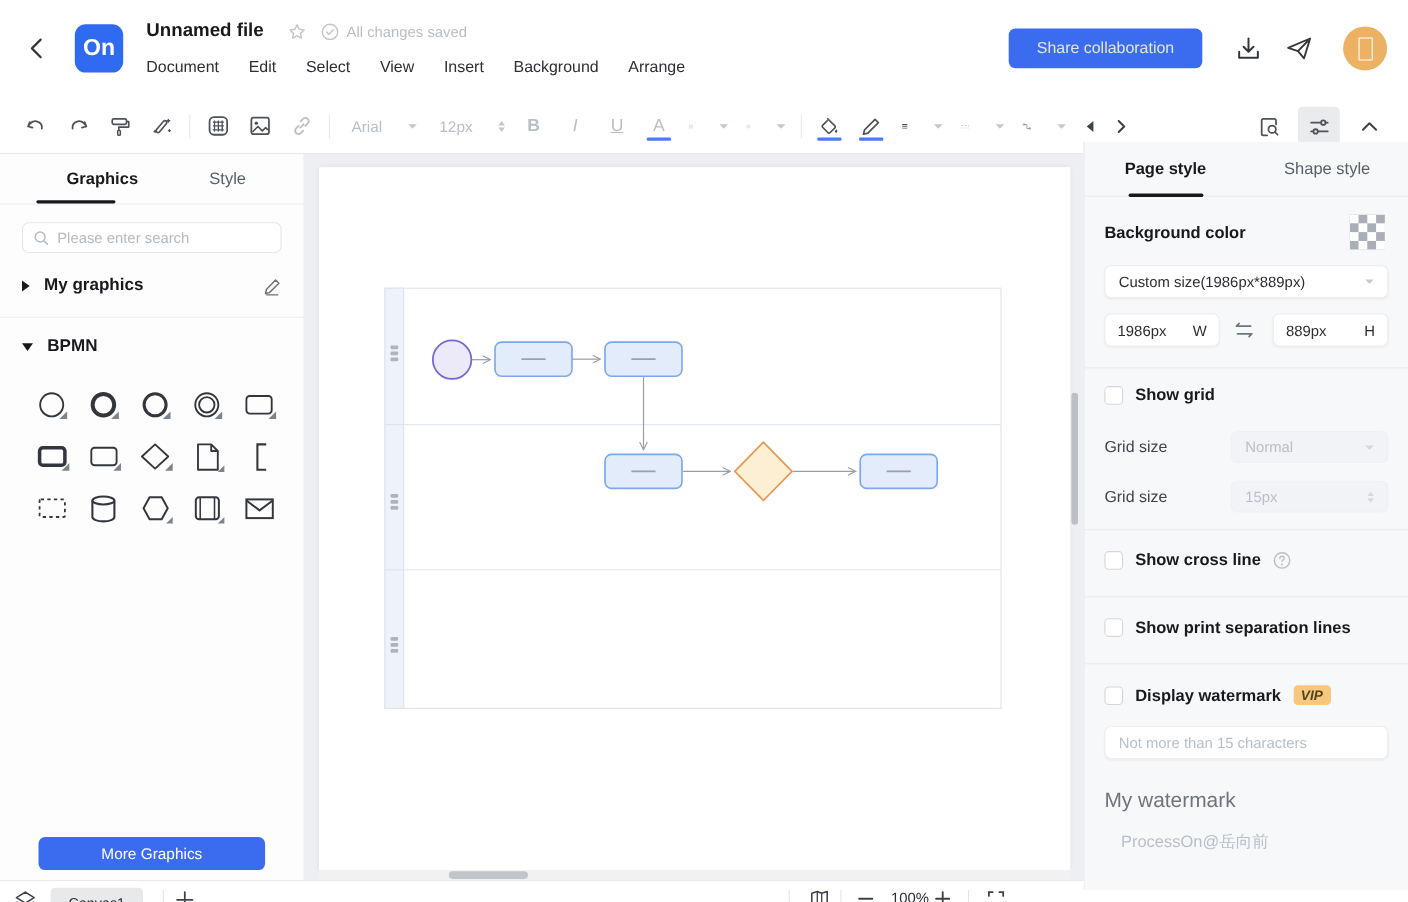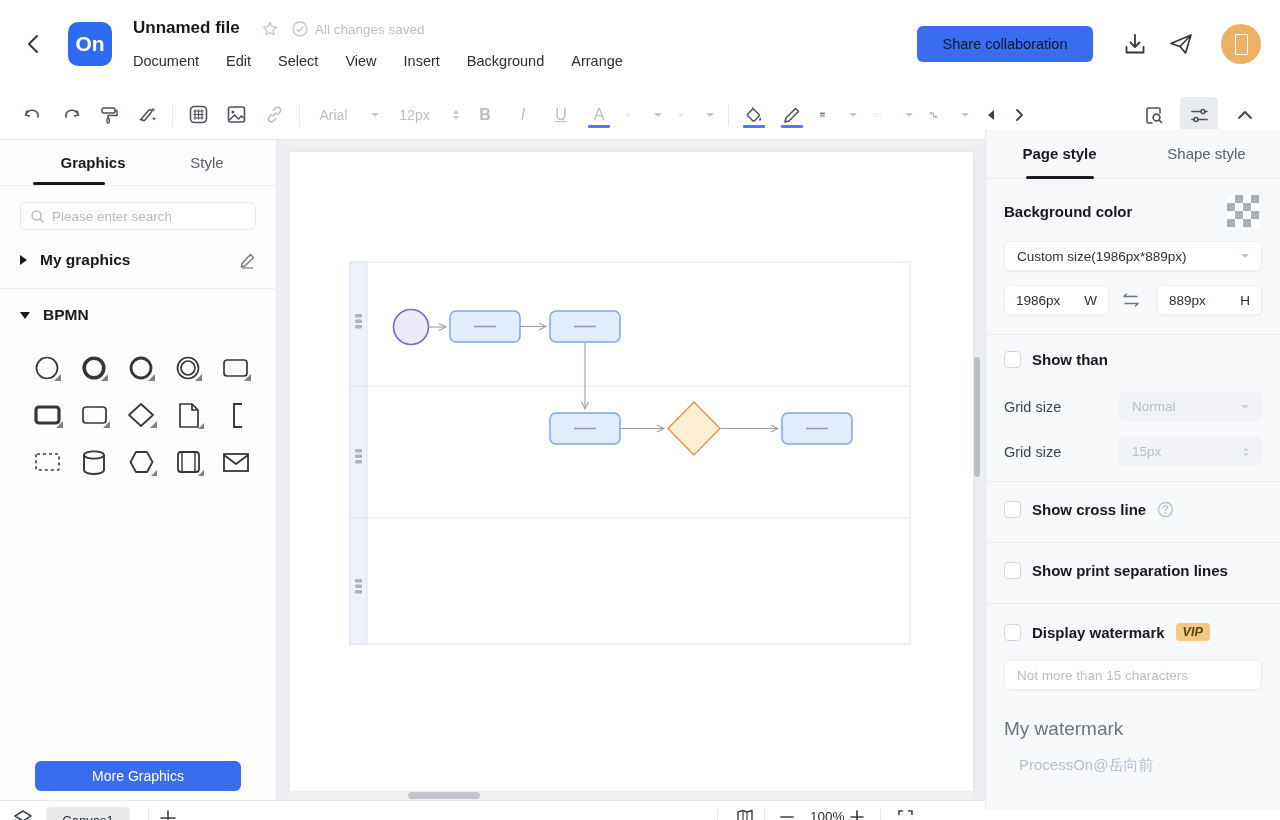--- a/index.html
+++ b/index.html
@@ -13,21 +13,21 @@
   #back-btn { position:absolute; left:20px; top:30px; width:28px; height:28px; color:#33373d; cursor:pointer; }
   #logo { position:absolute; left:68px; top:22px; width:44px; height:44px; border-radius:10px;
     background:#2f6bf0; color:#fff; font-weight:bold; font-size:21px; display:flex; align-items:center; justify-content:center; }
   #file-title { position:absolute; left:133px; top:18px; font-size:17px; font-weight:bold; color:#17191d; }
   #star-icon { position:absolute; left:261px; top:20px; color:#c3c7cd; }
   #save-status { position:absolute; left:292px; top:21px; display:flex; align-items:center; gap:7px;
     color:#b9bec6; font-size:13.5px; }
   #menu-bar { position:absolute; left:133px; top:53px; display:flex; gap:27px; font-size:14.5px; color:#2b2f36; }
   .menu-item { cursor:pointer; }
   #share-btn { position:absolute; left:917px; top:26px; width:176px; height:36px; border-radius:6px;
-    background:#3b6cf0; color:#0f172a; font-size:14.5px; border:none; display:flex; align-items:center; justify-content:center; cursor:pointer; }
+    background:#3b6cf0; color:#e5e5e5; font-size:14.5px; border:none; display:flex; align-items:center; justify-content:center; cursor:pointer; }
   #download-btn { position:absolute; left:1122px; top:31px; color:#33373d; cursor:pointer; }
   #send-btn { position:absolute; left:1167px; top:30px; color:#33373d; cursor:pointer; }
   #avatar { position:absolute; left:1221px; top:24px; width:40px; height:40px; border-radius:50%;
     background:#ecb163; display:flex; align-items:center; justify-content:center; cursor:pointer; }
   #avatar .tofu { width:13px; height:21px; border:1.6px solid #fff; border-radius:1px; }
 
   
   #toolbar { position:absolute; left:0; top:90px; width:1280px; height:50px; background:#fff;
     border-bottom:1px solid #e7e9ec; display:flex; align-items:center; padding-left:14px; }
   .tb-btn { width:38px; height:36px; display:flex; align-items:center; justify-content:center;
@@ -525,21 +525,21 @@
   </div>
   <div class="abs pn-input" style="left:171px;top:156px;width:105px;height:30px;padding:0 11px">
     <span>889px</span>
     <span style="margin-left:auto">H</span>
   </div>
 
   <div class="pn-divider" style="top:205px"></div>
 
   <div class="abs" style="left:18px;top:222px;display:flex;align-items:center;gap:11px">
     <span class="checkbox"></span>
-    <span class="pn-bold">Show than</span>
+    <span class="pn-bold">Show grid</span>
   </div>
   <div class="abs" style="left:18px;top:270px;font-size:14.5px;color:#3f454d">Grid size</div>
   <div class="abs pn-input disabled" style="left:133px;top:263px;width:143px;height:29px;padding:0 12px">
     <span>Normal</span>
     <span class="caret" style="margin-left:auto;border-top-color:#d4d8de"></span>
   </div>
   <div class="abs" style="left:18px;top:315px;font-size:14.5px;color:#3f454d">Grid size</div>
   <div class="abs pn-input disabled" style="left:133px;top:308px;width:143px;height:29px;padding:0 12px">
     <span>15px</span>
     <span class="stepper" style="margin-left:auto">

